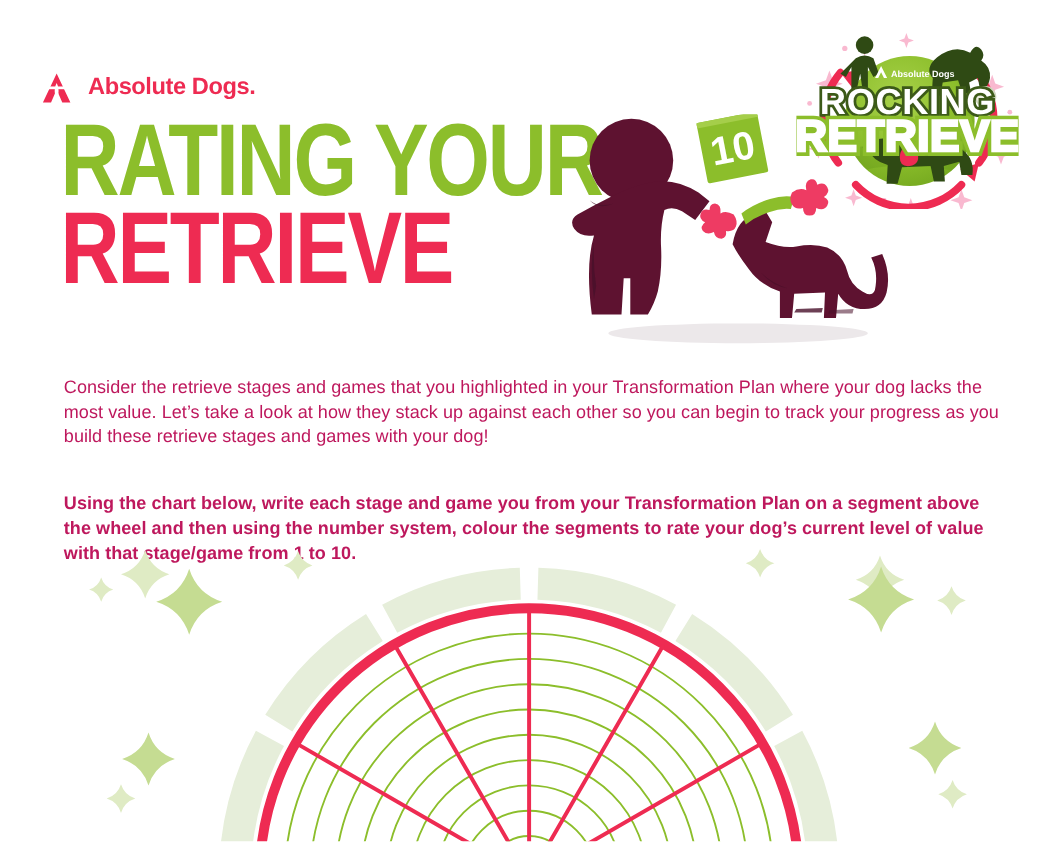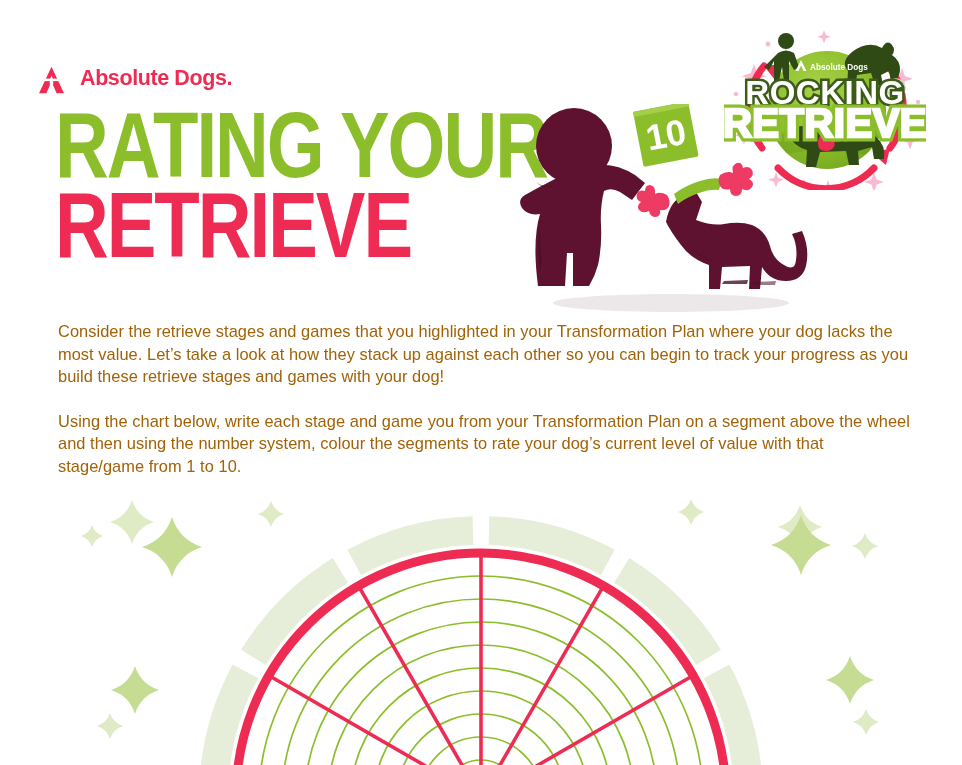--- a/index.html
+++ b/index.html
@@ -76,30 +76,30 @@
     top: 104px;
     width: 300px;
     height: 212px;
   }
   #hero-illustration svg { display:block; width: 300px; height: 212px; }
 
   
   #body-copy {
     position: absolute;
     left: 58px;
-    top: 320px;
+    top: 341px;
     width: 852px;
-    color: #a16207;
+    color: #be185d;
     font-size: 16.4px;
     line-height: 22.5px;
     font-family: "Liberation Sans Narrow", "Liberation Sans", sans-serif;
     letter-spacing: 0.05px;
   }
   #body-copy p { margin: 0; }
-  #body-copy p.para-2 { margin-top: 22px; }
+  #body-copy p.para-2 { margin-top: 38px; font-weight: bold; }
 
   
   #wheel-chart {
     position: absolute;
     left: 0;
     top: 495px;
     width: 962px;
     height: 270px;
   }
   #wheel-chart svg { display: block; width: 962px; height: 270px; }

